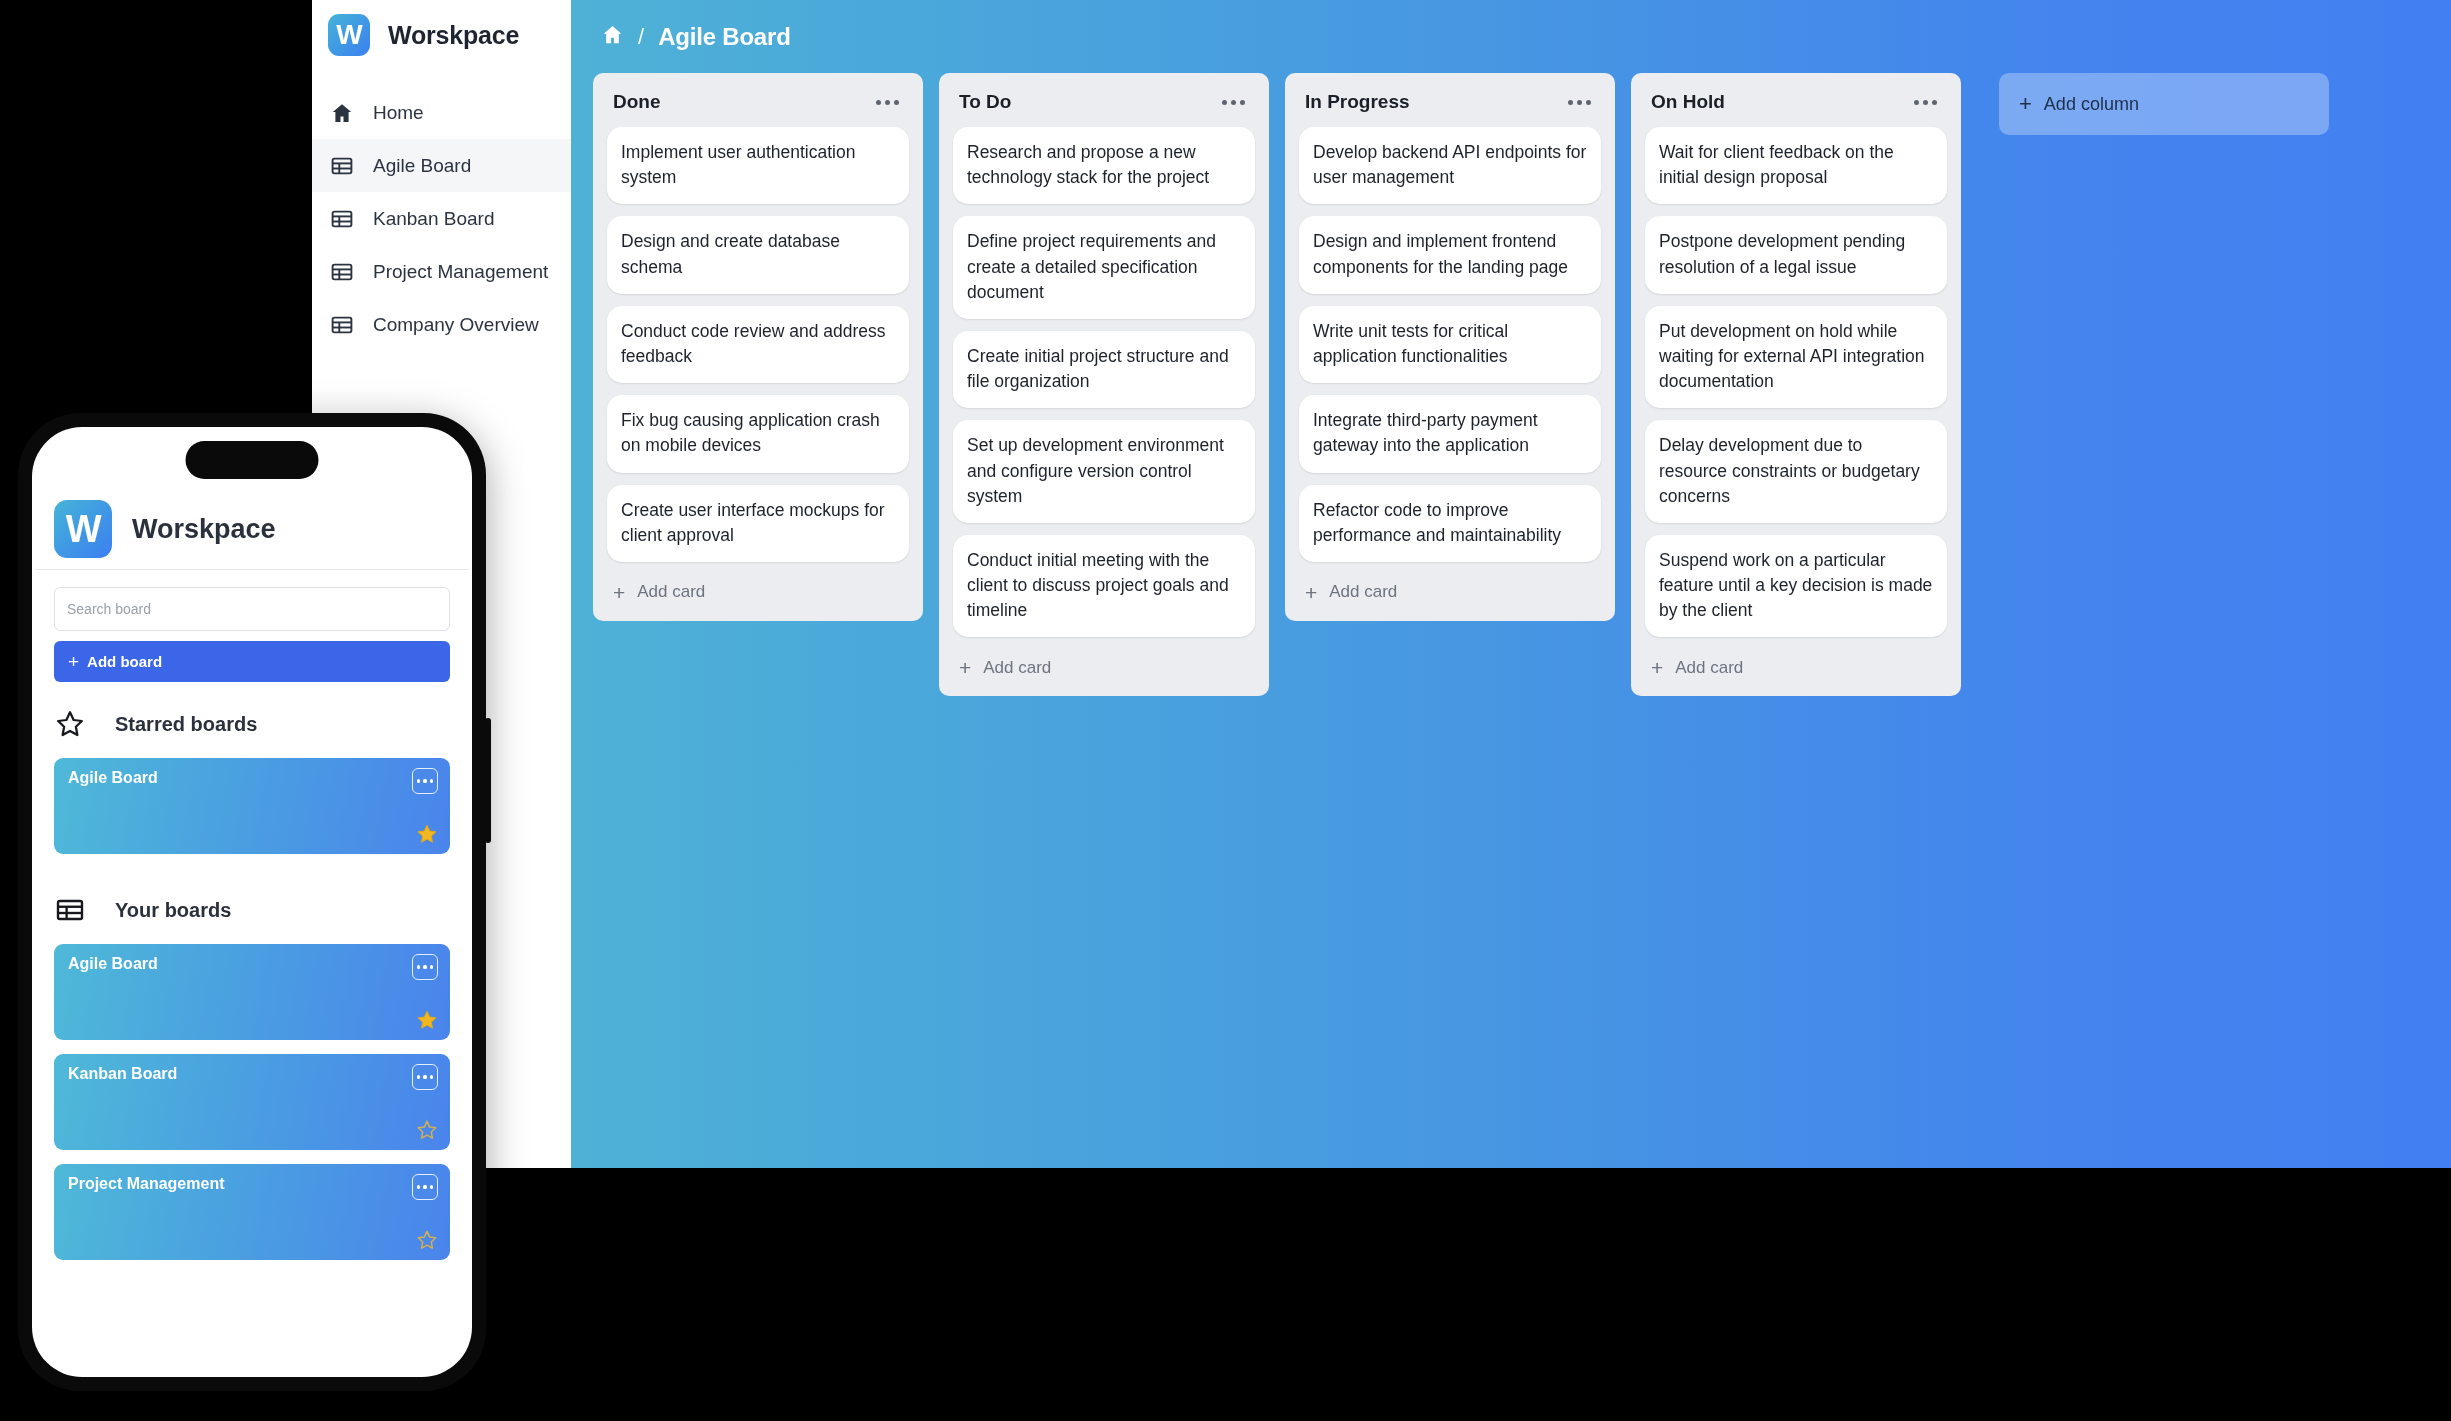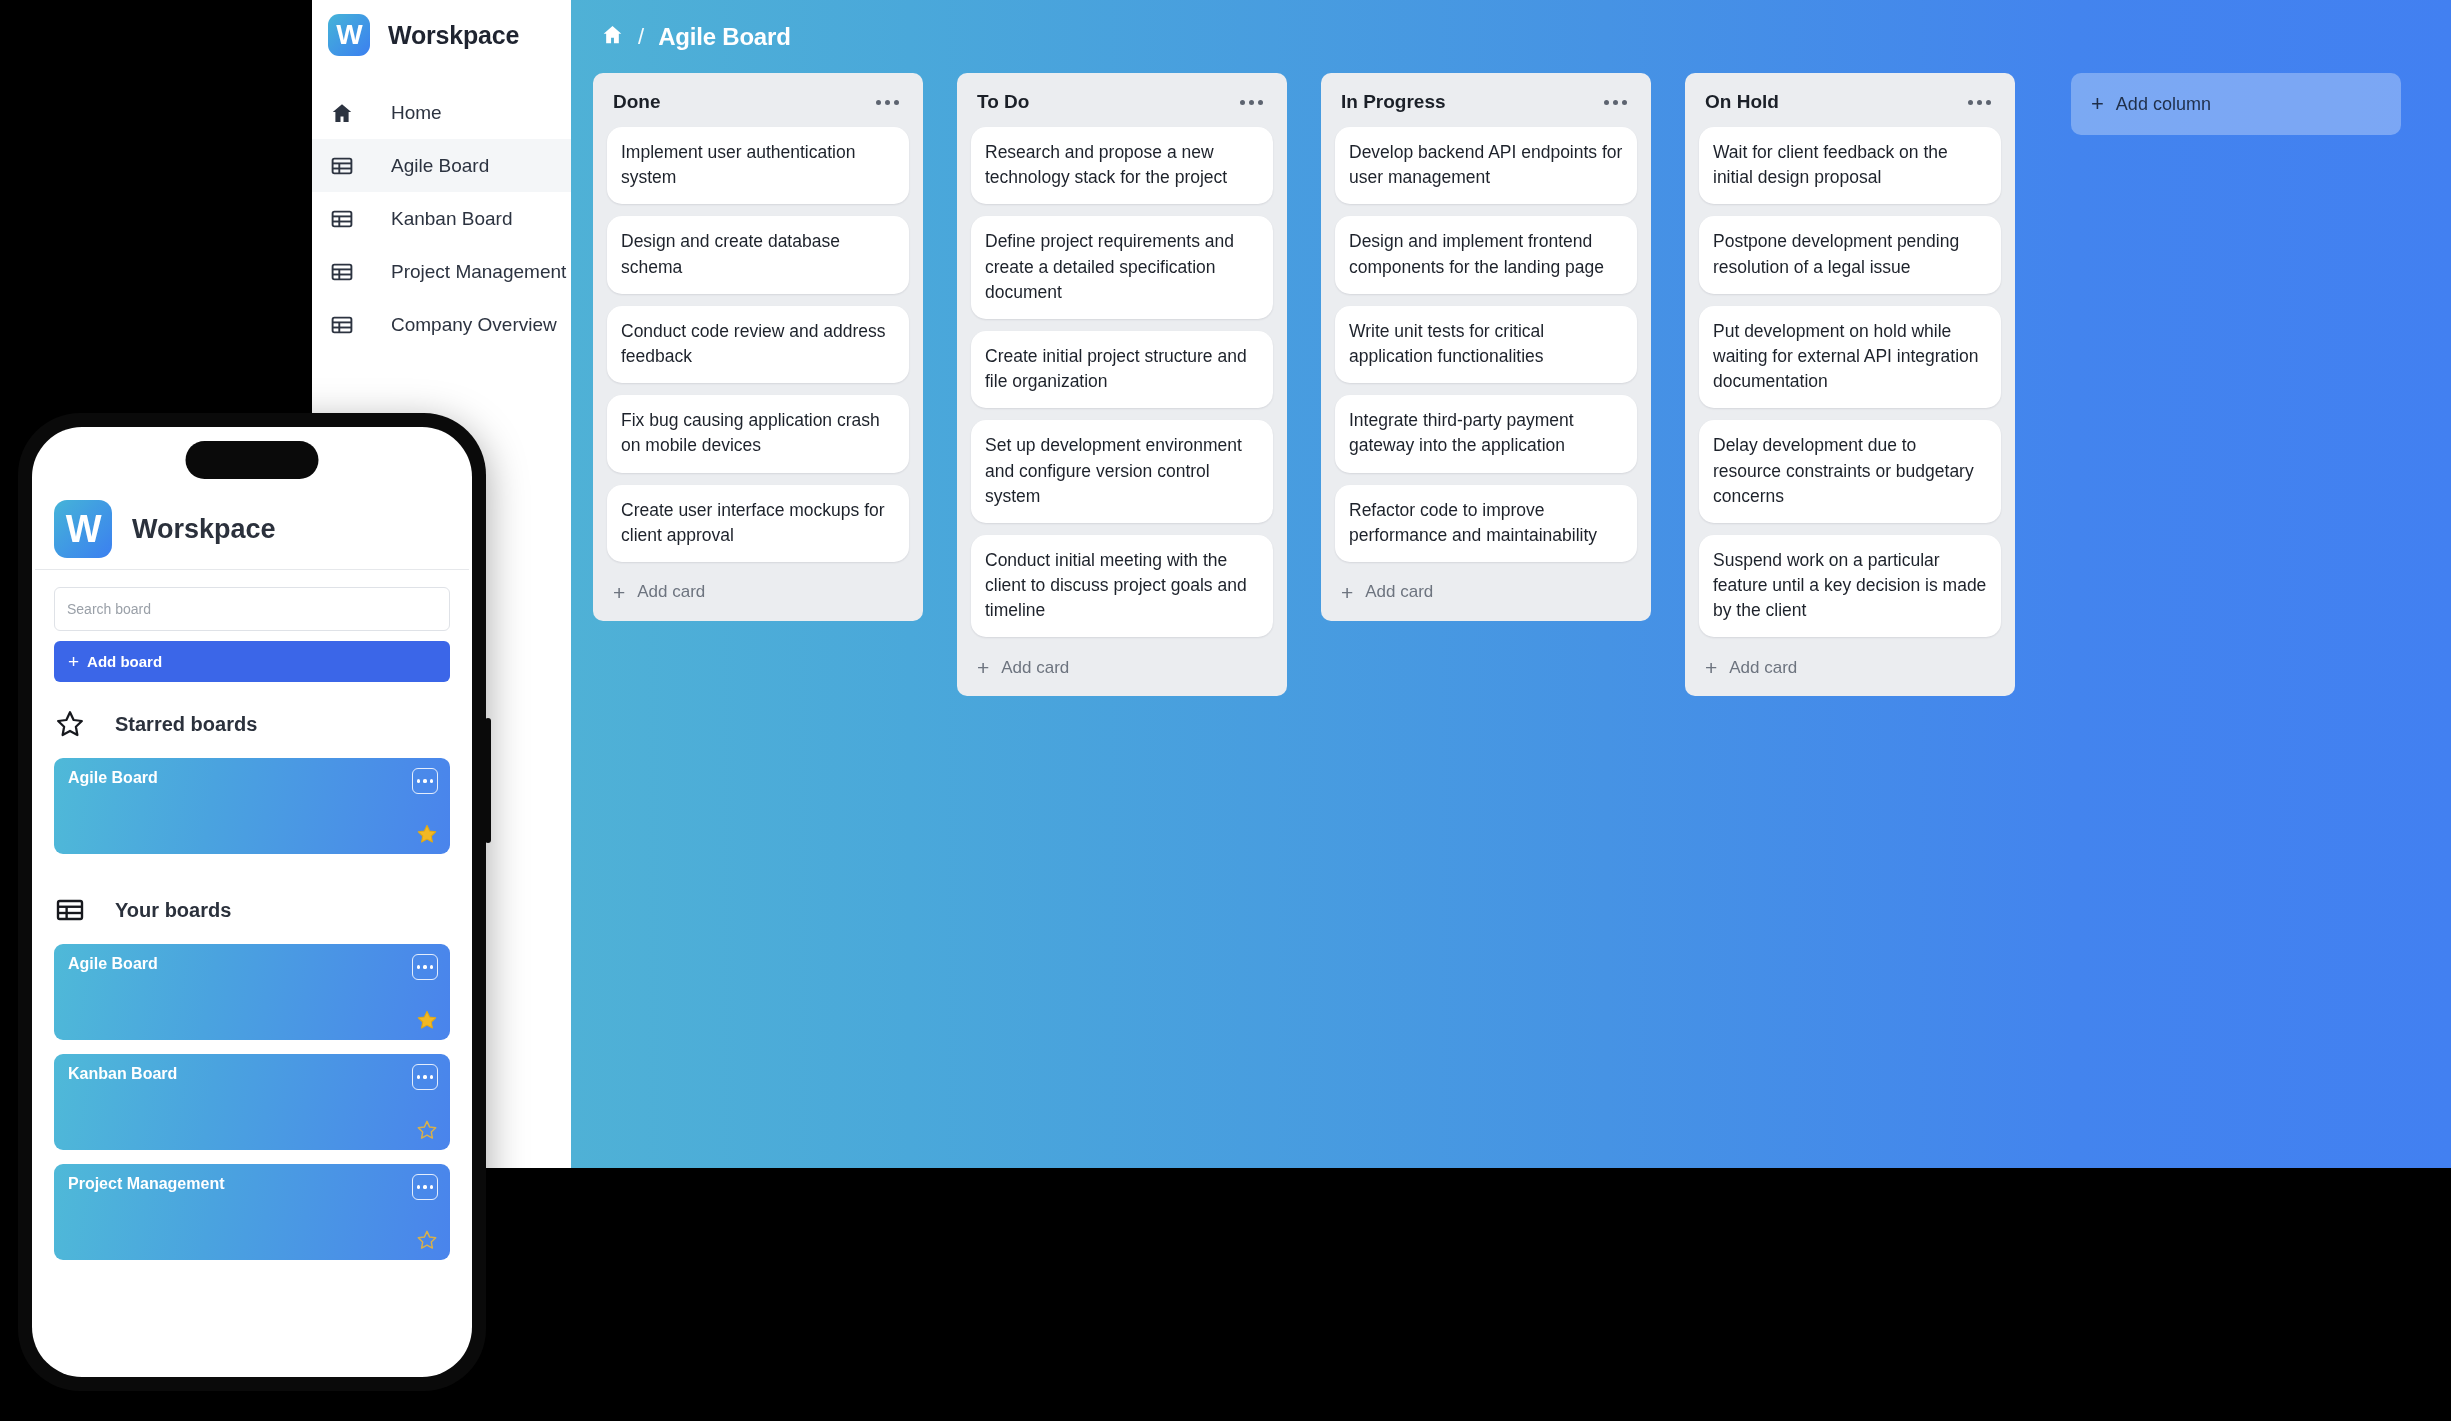--- a/index.html
+++ b/index.html
@@ -37,21 +37,21 @@
     width: 42px; height: 42px; border-radius: 11px;
     background: linear-gradient(135deg,#45b4d8 0%, #3b7ff0 100%);
     color:#fff; font-size: 28px; font-weight: 700;
     display:flex; align-items:center; justify-content:center;
     letter-spacing:-1px;
   }
   .brand-name { font-size: 25px; font-weight: 700; color:#1f2430; letter-spacing:-0.2px; }
 
   .nav { margin-top: 16px; }
   .nav-item {
-    display:flex; align-items:center; gap:36px;
+    display:flex; align-items:center; gap:18px;
     height: 53px; padding-left: 17px;
     font-size: 19px; color:#2c3340;
     cursor: pointer;
   }
   .nav-item.active { background: #f4f6f8; }
   .nav-ico { width:26px; height:26px; display:flex; align-items:center; justify-content:center; flex:0 0 26px; }
 
   .desk-main {
     flex: 1;
     background: linear-gradient(90deg, #4fb1d6 0%, #4aa8da 18%, #4693e4 55%, #4384ee 80%, #4280f1 100%);
@@ -60,21 +60,21 @@
     overflow: hidden;
   }
   .breadcrumb {
     display:flex; align-items:center; gap:14px;
     height: 73px; padding-left: 30px;
     color:#ffffff;
   }
   .bc-sep { font-size: 22px; opacity:.95; font-weight:300; }
   .bc-title { font-size: 24px; font-weight: 600; letter-spacing:-0.2px; }
 
-  .board-scroll { display:flex; align-items:flex-start; gap:34px; padding: 0 0 0 22px; }
+  .board-scroll { display:flex; align-items:flex-start; gap:16px; padding: 0 0 0 22px; }
 
   .column {
     width: 330px; flex: 0 0 330px;
     background: #ebedf0;
     border-radius: 10px;
     padding: 14px 14px 12px 14px;
   }
   .col-head {
     display:flex; align-items:center; justify-content:space-between;
     padding: 4px 6px 14px 6px;

